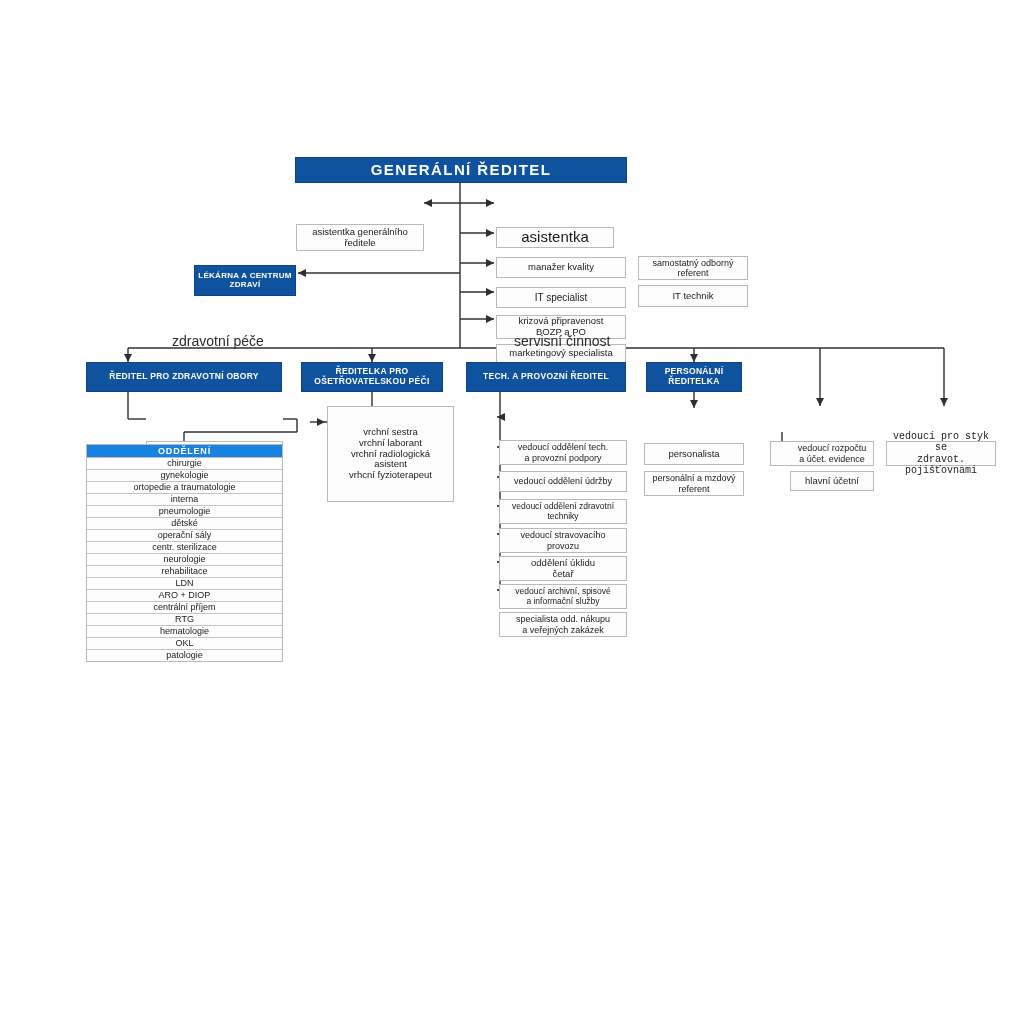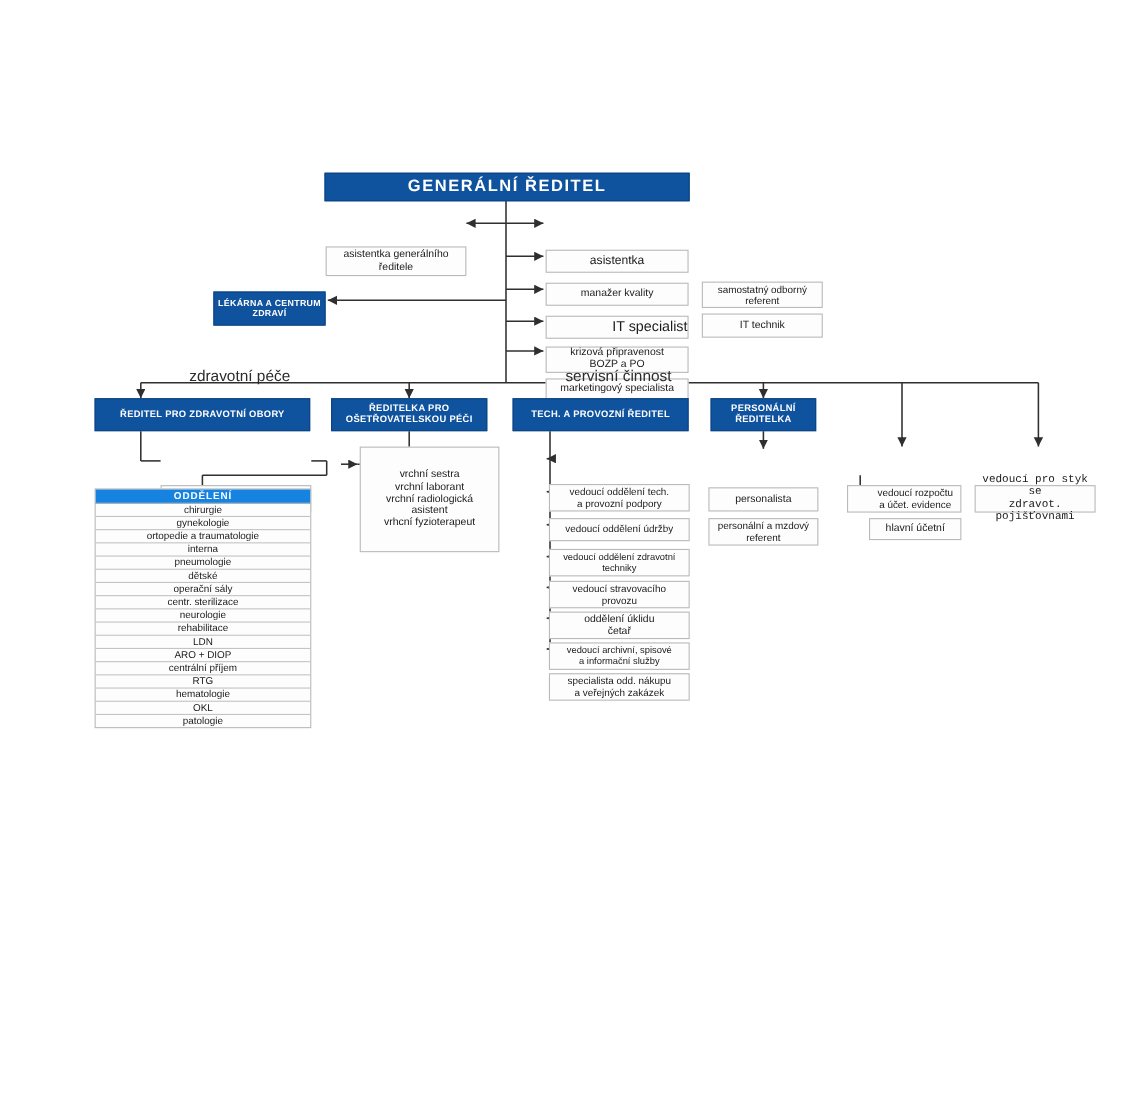--- a/index.html
+++ b/index.html
@@ -182,27 +182,27 @@
   </div>
 
   <div class="node box-white" style="left:296px; top:190px; width:128px; height:27px; font-size:9.5px; white-space:pre-line;">
     <span>asistentka generálního ředitele</span>
   </div>
 
   <div class="node box-blue" style="left:194px; top:265px; width:102px; height:31px; font-size:8px; white-space:pre-line;">
     <span>LÉKÁRNA A CENTRUM ZDRAVÍ</span>
   </div>
 
-  <div class="node box-white" style="left:496px; top:193px; width:130px; height:21px; font-size:11px; white-space:pre-line;">
+  <div class="node box-white" style="left:496px; top:193px; width:118px; height:21px; font-size:15px; white-space:pre-line;">
     <span>asistentka</span>
   </div>
   <div class="node box-white" style="left:496px; top:223px; width:130px; height:21px; font-size:9.5px; white-space:pre-line;">
     <span>manažer kvality</span>
   </div>
-  <div class="node box-white" style="left:496px; top:253px; width:130px; height:21px; font-size:13px; white-space:pre-line;justify-content:flex-end;">
+  <div class="node box-white" style="left:496px; top:253px; width:130px; height:21px; font-size:10px; white-space:pre-line;">
     <span>IT specialist</span>
   </div>
   <div class="node box-white" style="left:496px; top:281px; width:130px; height:24px; font-size:9.5px; white-space:pre-line;">
     <span>krizová připravenost
 BOZP a PO</span>
   </div>
   <div class="node box-white" style="left:496px; top:310px; width:130px; height:19px; font-size:9.5px; white-space:pre-line;">
     <span>marketingový specialista</span>
   </div>
 

